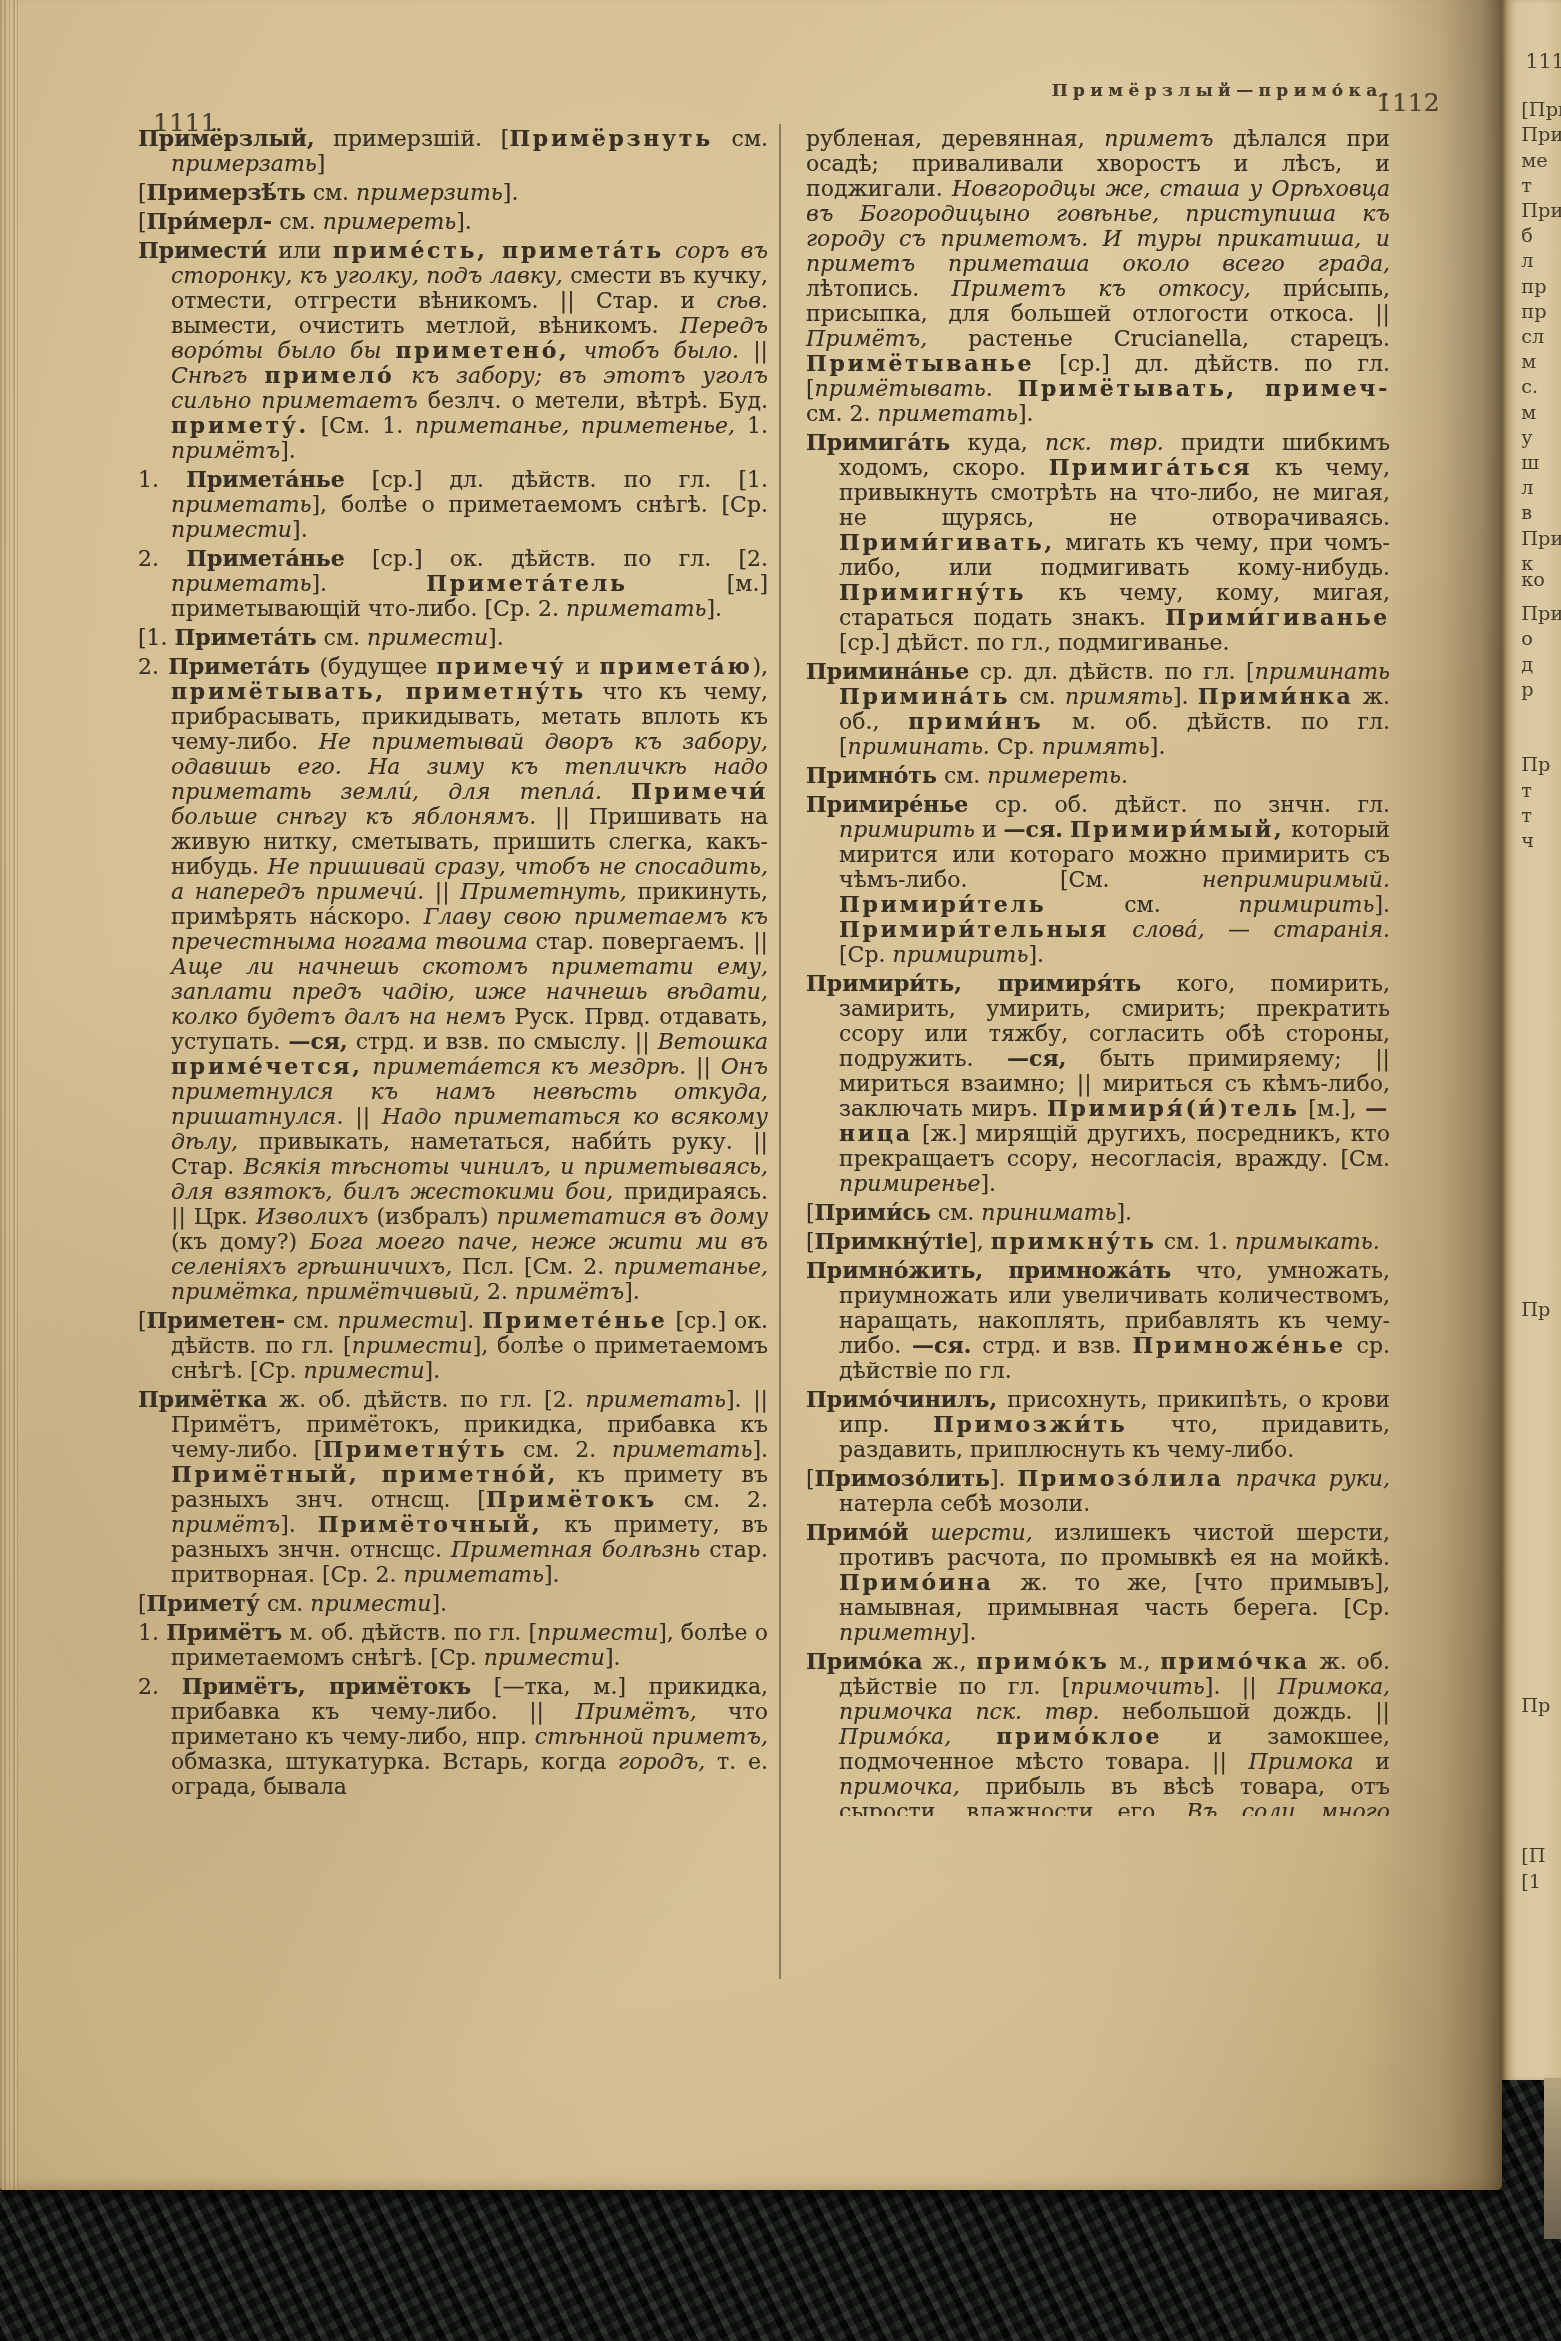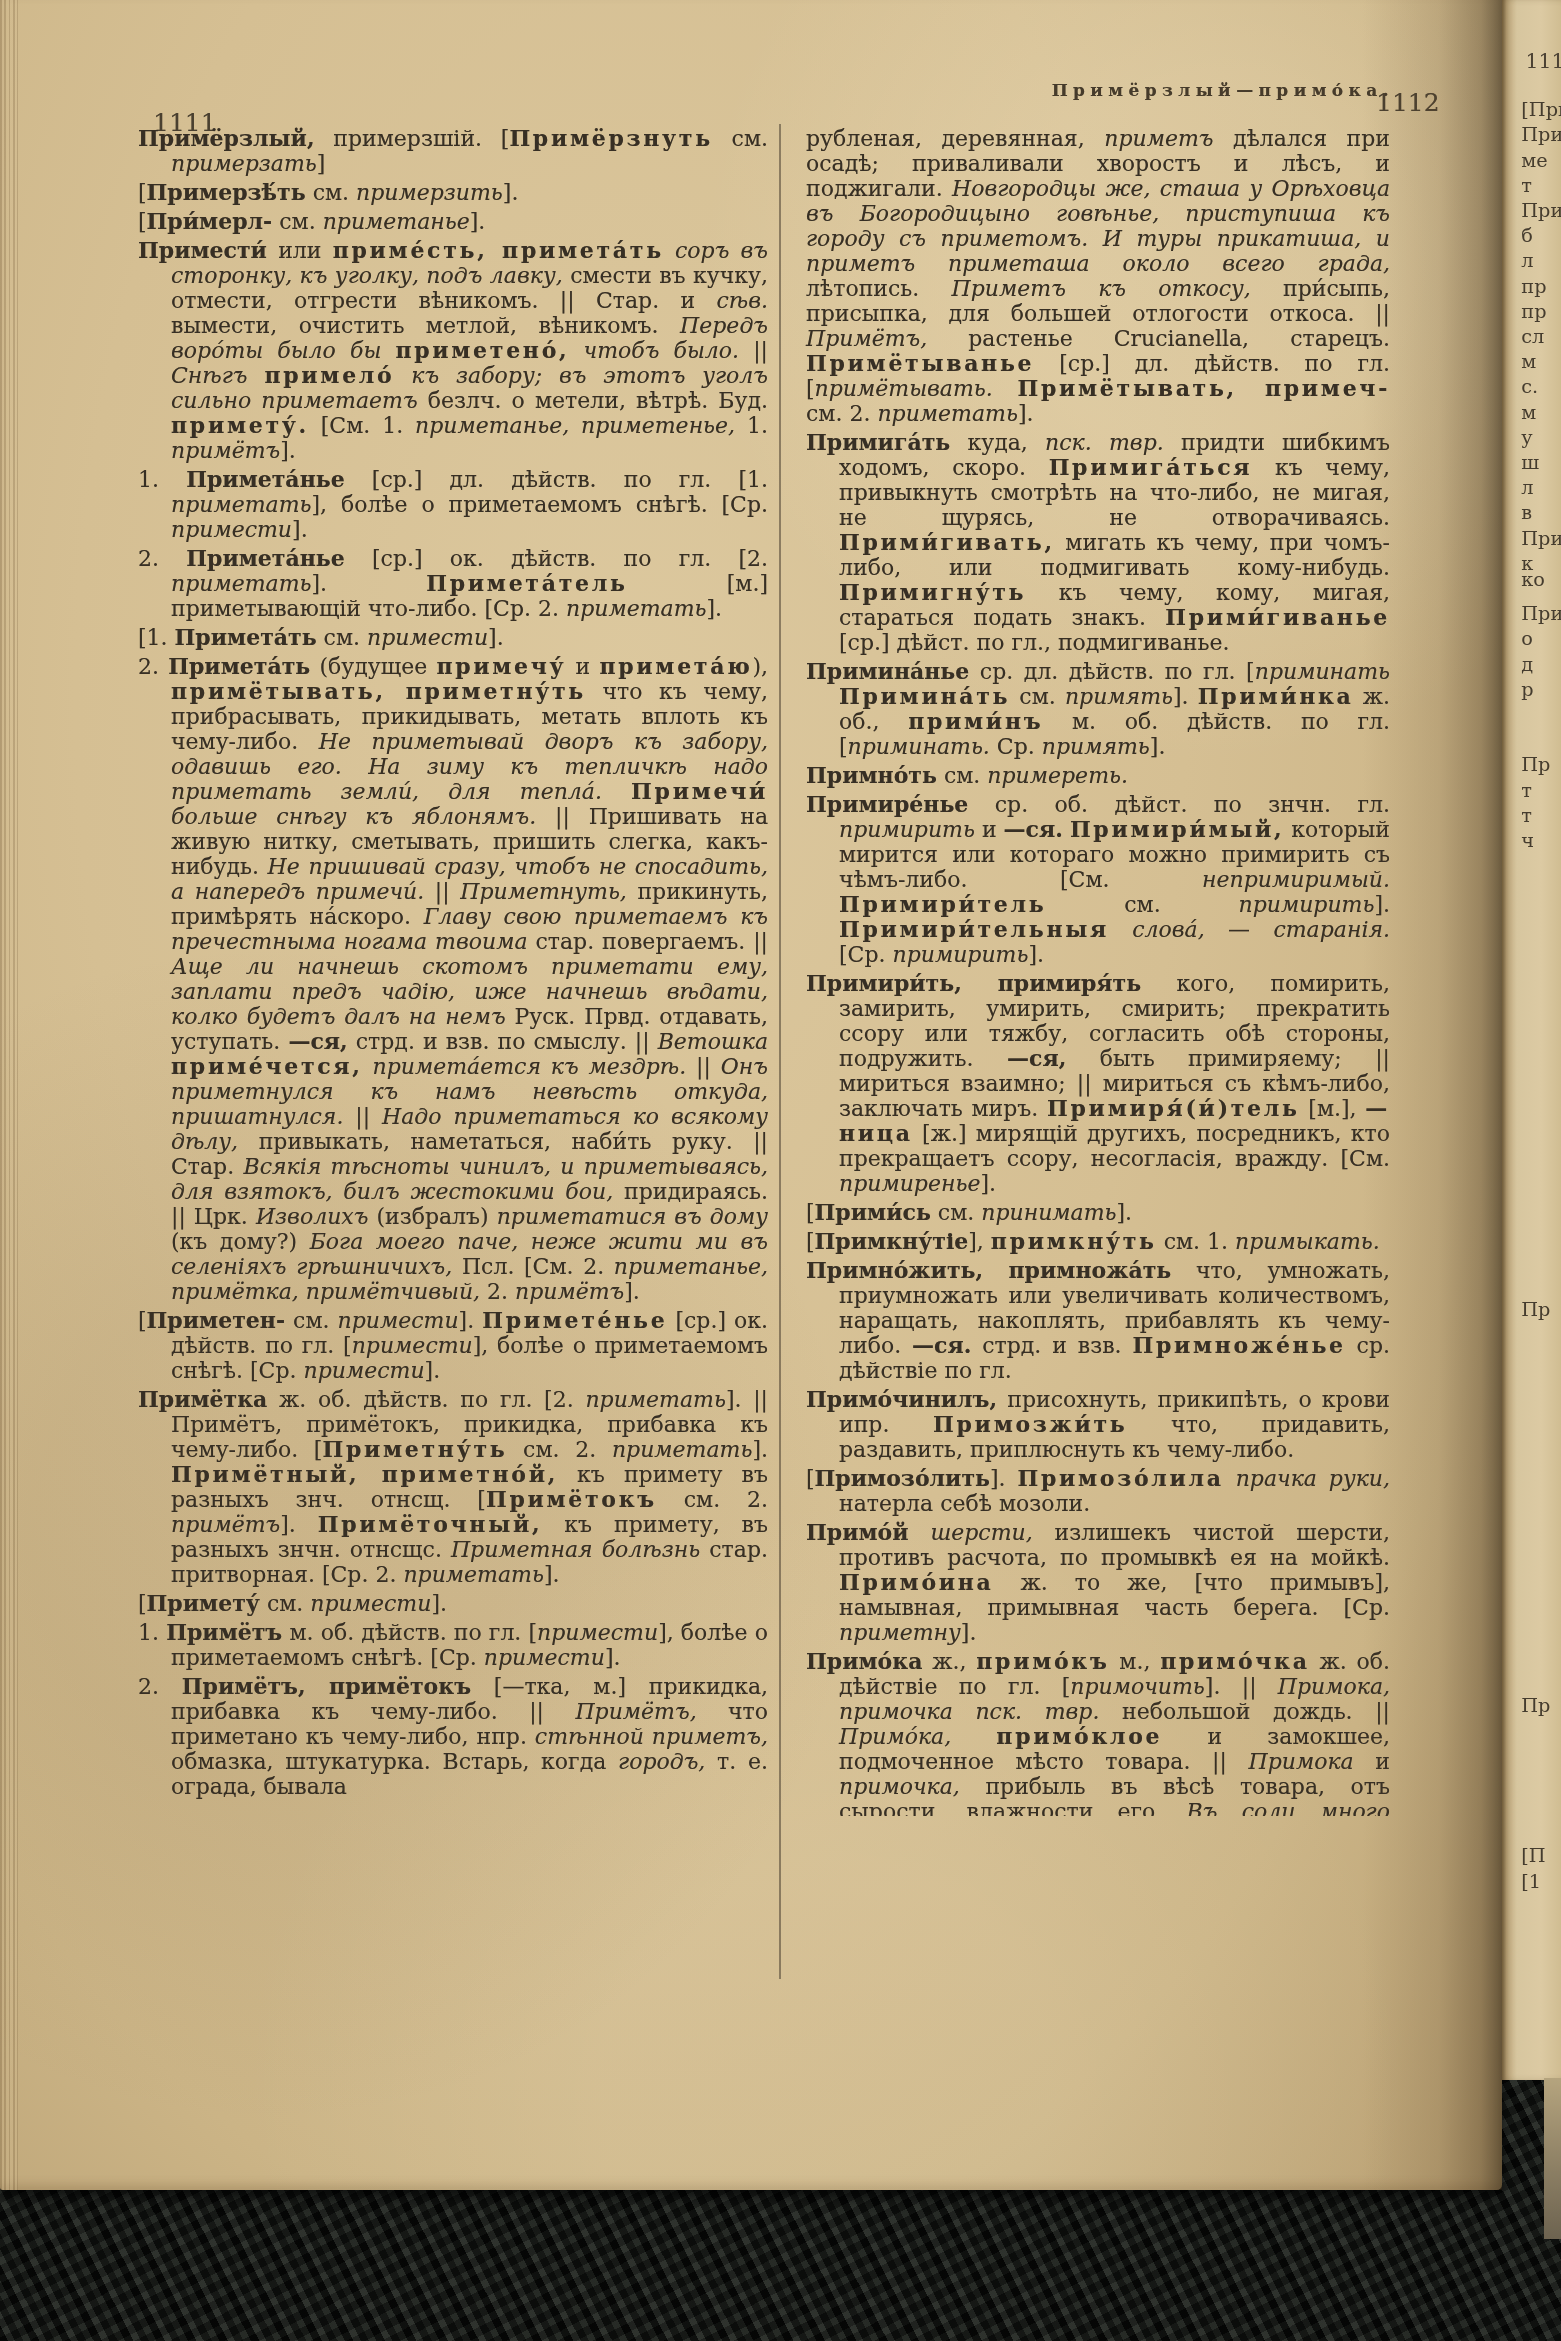--- a/index.html
+++ b/index.html
@@ -60,21 +60,21 @@
   <div class="page">
     <div class="stack-edge"></div>
 
     <div class="hdr-num" id="num-left">1111</div>
     <div class="hdr-title">Примёрзлый—примо́ка.</div>
     <div class="hdr-num" id="num-right">1112</div>
 
     <div class="col" id="col-left">
         <p class="entry"><span class="hw">Примёрзлый,</span><span class="rm"> примерзшій. [</span><span class="hws">Примёрзнуть</span><span class="rm"> см. </span><span class="it">примерзать</span><span class="rm">]</span></p>
         <p class="entry"><span class="rm">[</span><span class="hw">Примерзѣ́ть</span><span class="rm"> см. </span><span class="it">примерзить</span><span class="rm">].</span></p>
-        <p class="entry"><span class="rm">[</span><span class="hw">При́мерл-</span><span class="rm"> см. </span><span class="it">приметанье</span><span class="rm">].</span></p>
+        <p class="entry"><span class="rm">[</span><span class="hw">При́мерл-</span><span class="rm"> см. </span><span class="it">примереть</span><span class="rm">].</span></p>
         <p class="entry"><span class="hw">Примести́</span><span class="rm"> или </span><span class="hws">приме́сть, примета́ть</span><span class="it"> соръ въ сторонку, къ уголку, подъ лавку,</span><span class="rm"> смести въ кучку, отмести, отгрести вѣникомъ. || Стар. и </span><span class="it">сѣв.</span><span class="rm"> вымести, очистить метлой, вѣникомъ. </span><span class="it">Передъ воро́ты было бы </span><span class="hws">приметено́,</span><span class="it"> чтобъ было.</span><span class="rm"> || </span><span class="it">Снѣгъ </span><span class="hws">примело́</span><span class="it"> къ забору; въ этотъ уголъ сильно приметаетъ</span><span class="rm"> безлч. о метели, вѣтрѣ. Буд. </span><span class="hws">примету́.</span><span class="rm"> [См. 1. </span><span class="it">приметанье, приметенье,</span><span class="rm"> 1. </span><span class="it">примётъ</span><span class="rm">].</span></p>
         <p class="entry"><span class="num">1. </span><span class="hw">Примета́нье</span><span class="rm"> [ср.] дл. дѣйств. по гл. [1. </span><span class="it">приметать</span><span class="rm">], болѣе о приметаемомъ снѣгѣ. [Ср. </span><span class="it">примести</span><span class="rm">].</span></p>
         <p class="entry"><span class="num">2. </span><span class="hw">Примета́нье</span><span class="rm"> [ср.] ок. дѣйств. по гл. [2. </span><span class="it">приметать</span><span class="rm">]. </span><span class="hws">Примета́тель</span><span class="rm"> [м.] приметывающій что-либо. [Ср. 2. </span><span class="it">приметать</span><span class="rm">].</span></p>
         <p class="entry"><span class="rm">[1. </span><span class="hw">Примета́ть</span><span class="rm"> см. </span><span class="it">примести</span><span class="rm">].</span></p>
         <p class="entry"><span class="num">2. </span><span class="hw">Примета́ть</span><span class="rm"> (будущее </span><span class="hws">примечу́</span><span class="rm"> и </span><span class="hws">примета́ю</span><span class="rm">), </span><span class="hws">примётывать, приметну́ть</span><span class="rm"> что къ чему, прибрасывать, прикидывать, метать вплоть къ чему-либо. </span><span class="it">Не приметывай дворъ къ забору, одавишь его. На зиму къ тепличкѣ надо приметать земли́, для тепла́. </span><span class="hws">Примечи́</span><span class="it"> больше снѣгу къ яблонямъ.</span><span class="rm"> || Пришивать на живую нитку, сметывать, пришить слегка, какъ-нибудь. </span><span class="it">Не пришивай сразу, чтобъ не спосадить, а напередъ примечи́.</span><span class="rm"> || </span><span class="it">Приметнуть,</span><span class="rm"> прикинуть, примѣрять на́скоро. </span><span class="it">Главу свою приметаемъ къ пречестныма ногама твоима</span><span class="rm"> стар. повергаемъ. || </span><span class="it">Аще ли начнешь скотомъ приметати ему, заплати предъ чадію, иже начнешь вѣдати, колко будетъ далъ на немъ</span><span class="rm"> Руск. Првд. отдавать, уступать. </span><span class="hw">—ся,</span><span class="rm"> стрд. и взв. по смыслу. || </span><span class="it">Ветошка </span><span class="hws">приме́чется,</span><span class="rm"> </span><span class="it">примета́ется къ мездрѣ.</span><span class="rm"> || </span><span class="it">Онъ приметнулся къ намъ невѣсть откуда, пришатнулся.</span><span class="rm"> || </span><span class="it">Надо приметаться ко всякому дѣлу,</span><span class="rm"> привыкать, наметаться, наби́ть руку. || Стар. </span><span class="it">Всякія тѣсноты чинилъ, и приметываясь, для взятокъ, билъ жестокими бои,</span><span class="rm"> придираясь. || Црк. </span><span class="it">Изволихъ</span><span class="rm"> (избралъ) </span><span class="it">приметатися въ дому</span><span class="rm"> (къ дому?) </span><span class="it">Бога моего паче, неже жити ми въ селеніяхъ грѣшничихъ,</span><span class="rm"> Псл. [См. 2. </span><span class="it">приметанье, примётка, примётчивый,</span><span class="rm"> 2. </span><span class="it">примётъ</span><span class="rm">].</span></p>
         <p class="entry"><span class="rm">[</span><span class="hw">Приметен-</span><span class="rm"> см. </span><span class="it">примести</span><span class="rm">]. </span><span class="hws">Примете́нье</span><span class="rm"> [ср.] ок. дѣйств. по гл. [</span><span class="it">примести</span><span class="rm">], болѣе о приметаемомъ снѣгѣ. [Ср. </span><span class="it">примести</span><span class="rm">].</span></p>
         <p class="entry"><span class="hw">Примётка</span><span class="rm"> ж. об. дѣйств. по гл. [2. </span><span class="it">приметать</span><span class="rm">]. || Примётъ, примётокъ, прикидка, прибавка къ чему-либо. [</span><span class="hws">Приметну́ть</span><span class="rm"> см. 2. </span><span class="it">приметать</span><span class="rm">]. </span><span class="hws">Примётный, приметно́й,</span><span class="rm"> къ примету въ разныхъ знч. отнсщ. [</span><span class="hws">Примётокъ</span><span class="rm"> см. 2. </span><span class="it">примётъ</span><span class="rm">]. </span><span class="hws">Примёточный,</span><span class="rm"> къ примету, въ разныхъ знчн. отнсщс. </span><span class="it">Приметная болѣзнь</span><span class="rm"> стар. притворная. [Ср. 2. </span><span class="it">приметать</span><span class="rm">].</span></p>
         <p class="entry"><span class="rm">[</span><span class="hw">Примету́</span><span class="rm"> см. </span><span class="it">примести</span><span class="rm">].</span></p>
         <p class="entry"><span class="num">1. </span><span class="hw">Примётъ</span><span class="rm"> м. об. дѣйств. по гл. [</span><span class="it">примести</span><span class="rm">], болѣе о приметаемомъ снѣгѣ. [Ср. </span><span class="it">примести</span><span class="rm">].</span></p>
         <p class="entry"><span class="num">2. </span><span class="hw">Примётъ, примётокъ</span><span class="rm"> [—тка, м.] прикидка, прибавка къ чему-либо. || </span><span class="it">Примётъ,</span><span class="rm"> что приметано къ чему-либо, нпр. </span><span class="it">стѣнной приметъ,</span><span class="rm"> обмазка, штукатурка. Встарь, когда </span><span class="it">городъ,</span><span class="rm"> т. е. ограда, бывала</span></p>

